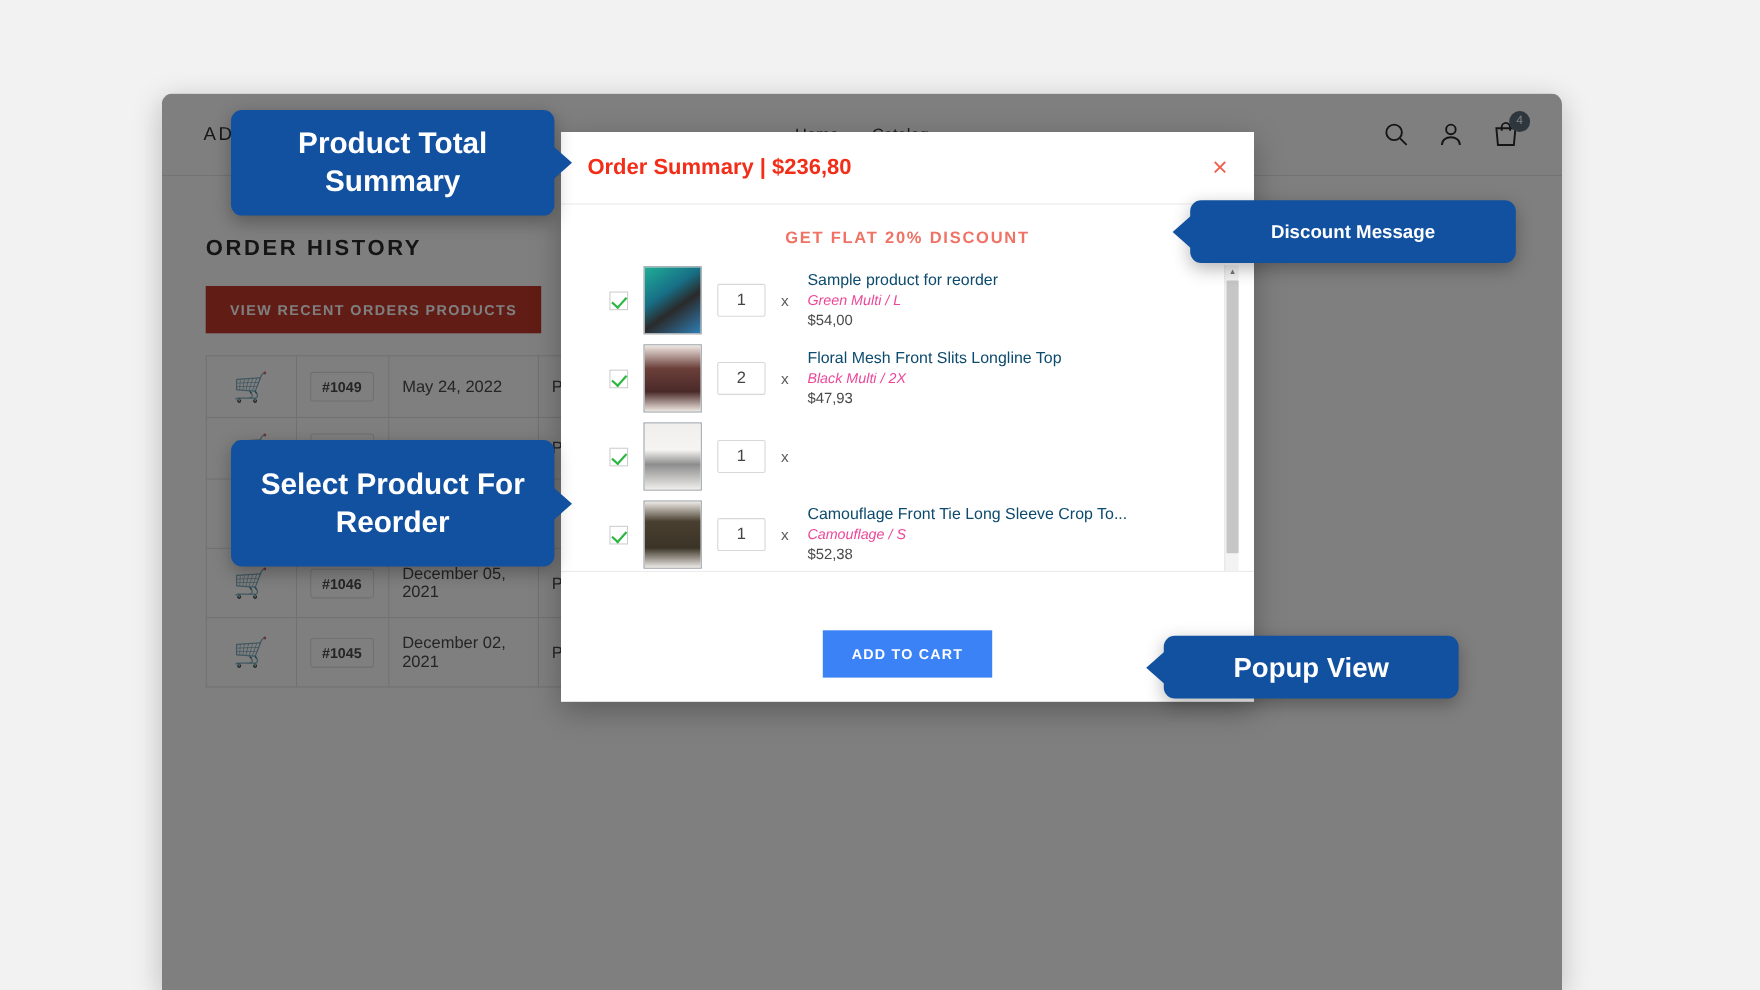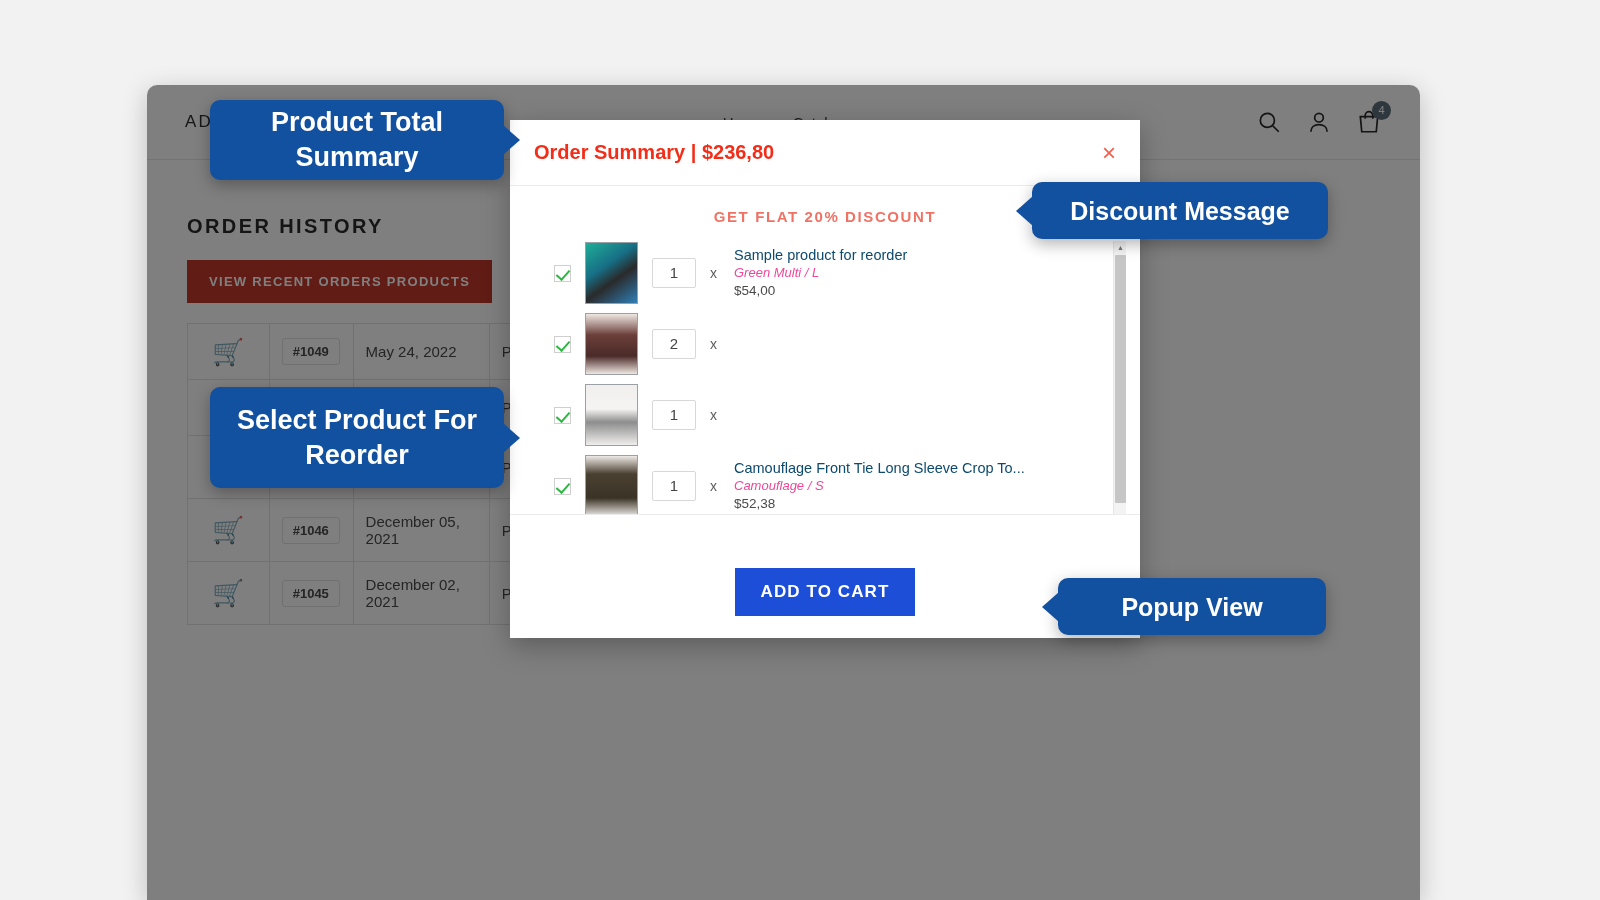--- a/index.html
+++ b/index.html
@@ -176,22 +176,22 @@
     width: 11px; height: 248px; background: #c6c6c6; border-radius: 1px;
   }
   .sb-arrow.down { position: absolute; bottom: 0; left: 0; }
 
   .modal-foot {
     border-top: 1px solid #ececec;
     padding: 18px 0 22px 0;
     display: flex; justify-content: center; gap: 6px;
   }
   .btn-coral {
-    background: #1d4ed8; color: #fff;
-    font-size: 17px; font-weight: 700; letter-spacing: 1.1px;
+    background: #3b82f6; color: #fff;
+    font-size: 13px; font-weight: 700; letter-spacing: 1.1px;
     border: none; padding: 14px 26px; cursor: pointer; margin-top: 35px;
   }
 
   
   .callout {
     position: absolute; z-index: 90;
     background: #1250a0; color: #fff;
     font-weight: 700; border-radius: 10px;
     display: flex; align-items: center; justify-content: center;
     text-align: center; line-height: 1.28;
@@ -205,23 +205,23 @@
     border-bottom: 15px solid transparent;
   }
   .callout.arrow-right::after {
     right: -16px; top: 50%; margin-top: -15px;
     border-left: 17px solid #1250a0;
   }
   .callout.arrow-left::after {
     left: -16px; top: 50%; margin-top: -15px;
     border-right: 17px solid #1250a0;
   }
-  #co-total  { left: 210px; top: 100px;  width: 294px; height: 80px; font-size: 27px; }
-  #co-select { left: 210px; top: 387px;  width: 294px; height: 101px; font-size: 27px; }
-  #co-disc   { left: 1032px; top: 182px; width: 296px; height: 57px;  font-size: 25px; }
+  #co-total  { left: 210px; top: 100px;  width: 294px; height: 96px; font-size: 27px; }
+  #co-select { left: 210px; top: 400px;  width: 294px; height: 115px; font-size: 27px; }
+  #co-disc   { left: 1082px; top: 182px; width: 296px; height: 57px;  font-size: 17px; }
   #co-popup  { left: 1058px; top: 578px; width: 268px; height: 57px;  font-size: 25px; }
 </style>
 </head>
 <body>
 
 <div id="stage">
 
   <div class="store-page">
 
     <div class="site-header">
@@ -341,20 +341,25 @@
                 <div class="pprice">$54,00</div>
               </div>
             </div>
             <div class="prow">
               <div class="pcheck"></div>
               <div class="pthumb">
                 <div class="img" style="background:linear-gradient(180deg,#efe7e2 0%,#6b3f3a 35%,#4a2a28 70%,#efe7e2 100%)"></div>
               </div>
               <div class="qty">2</div>
               <div class="xmark">x</div>
+              <div class="pinfo">
+                <div class="pname">Floral Mesh Front Slits Longline Top</div>
+                <div class="pvar">Black Multi / 2X</div>
+                <div class="pprice">$47,93</div>
+              </div>
             </div>
             <div class="prow">
               <div class="pcheck"></div>
               <div class="pthumb">
                 <div class="img" style="background:linear-gradient(180deg,#f0efed 0%,#f5f4f2 40%,#8d8d8d 62%,#efeeec 100%)"></div>
               </div>
               <div class="qty">1</div>
               <div class="xmark">x</div>
             </div>
             <div class="prow">

